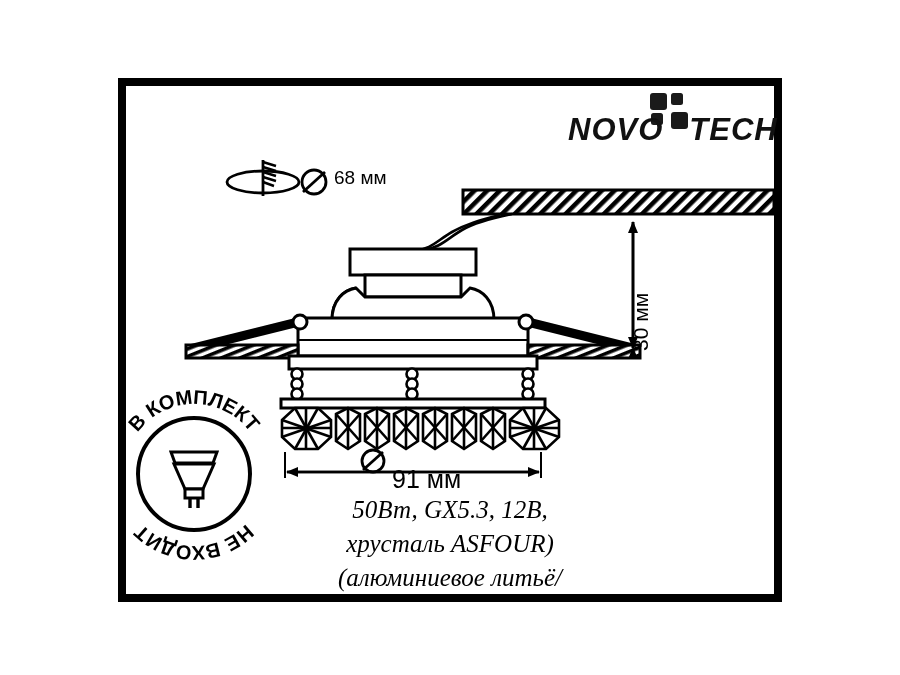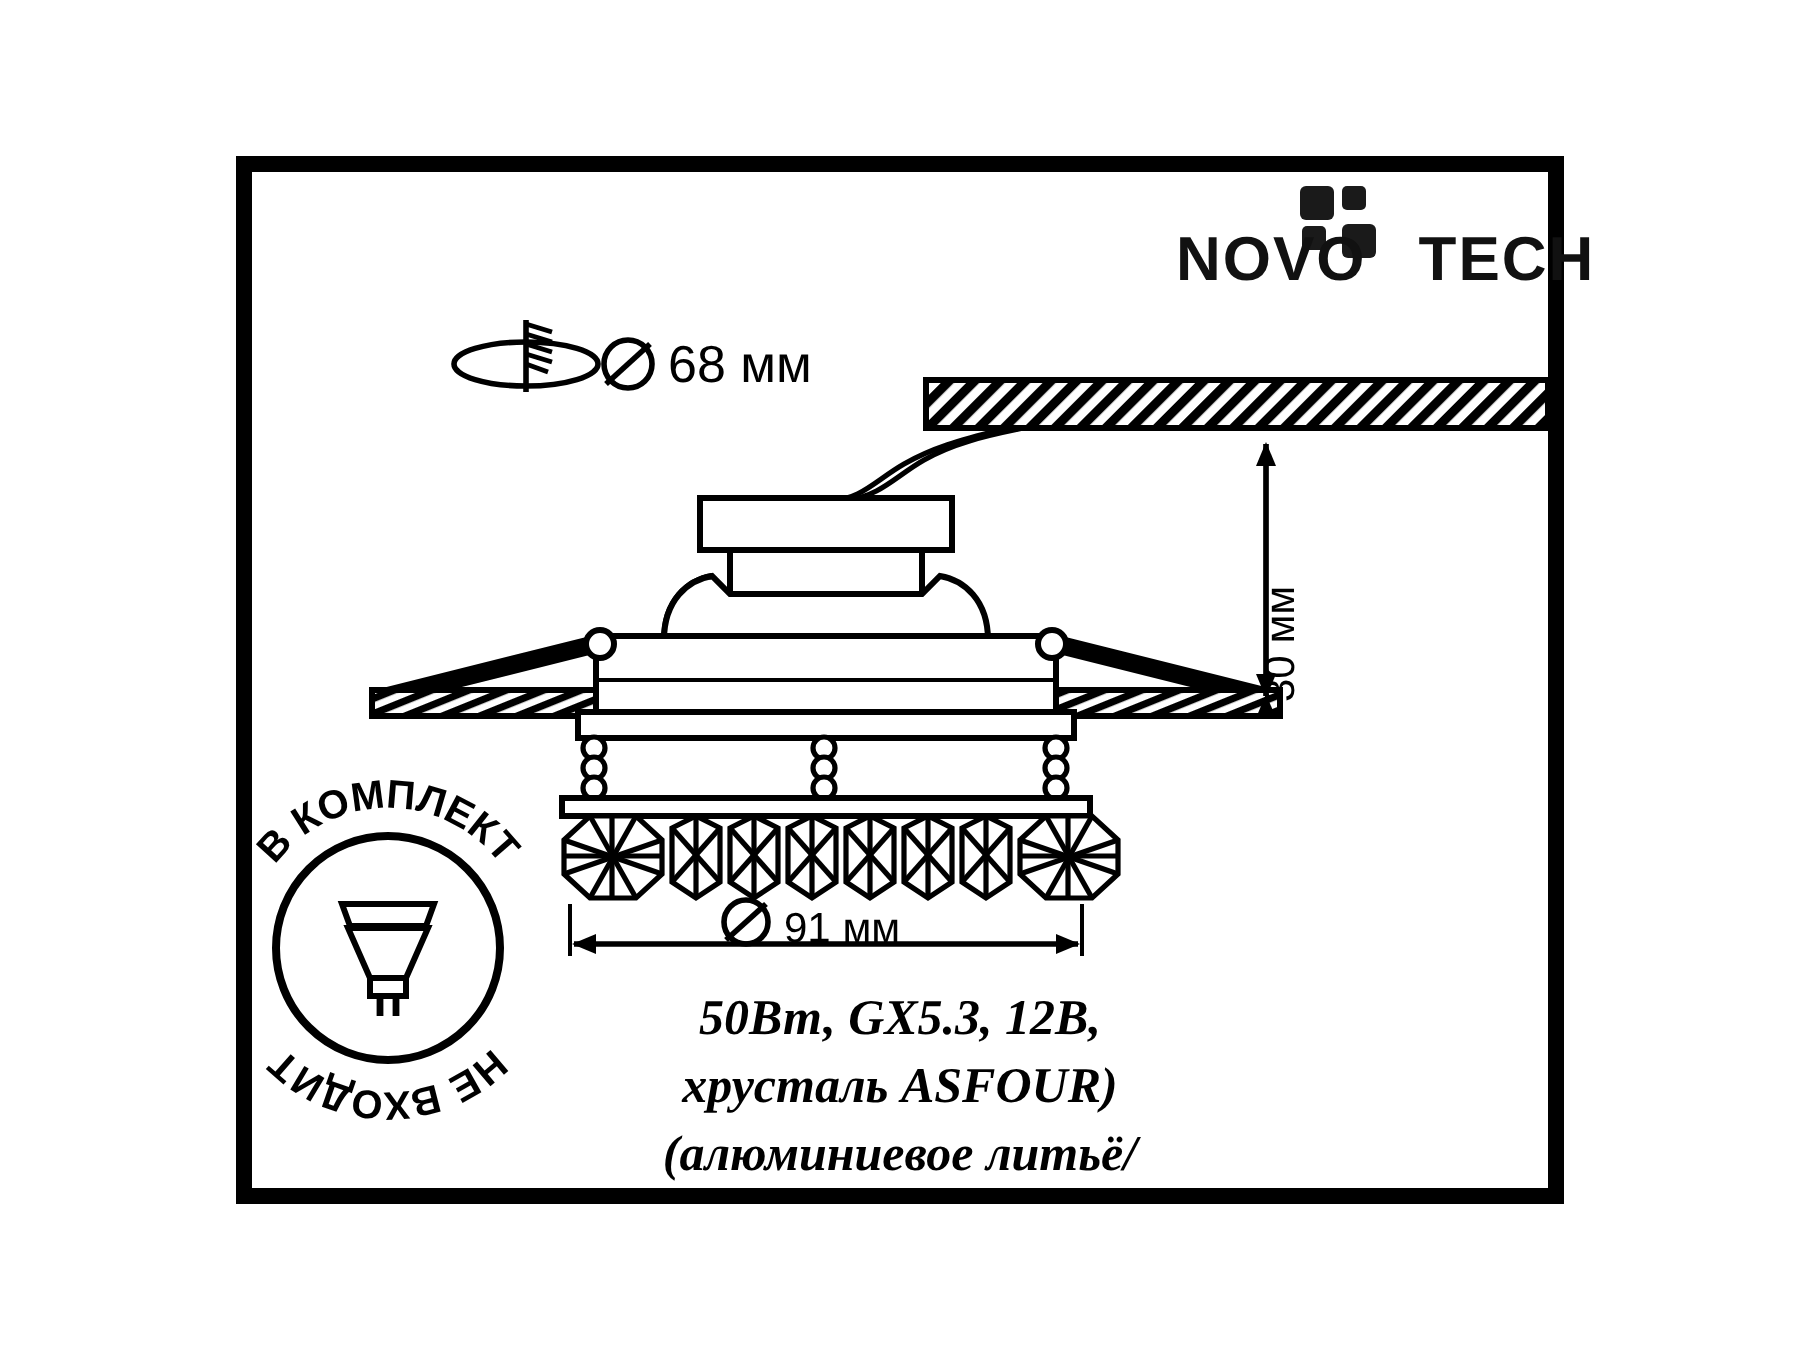--- a/index.html
+++ b/index.html
@@ -4,21 +4,21 @@
 <style>
   html,body{margin:0;padding:0;background:#ffffff;}
   body{width:900px;height:675px;font-family:"Liberation Sans",sans-serif;overflow:hidden;}
   #stage{position:relative;width:900px;height:675px;background:#ffffff;}
   #frame{position:absolute;left:118px;top:78px;width:664px;height:524px;border:8px solid #000;box-sizing:border-box;background:#fff;}
   svg{display:block;}
   .vecwrap{position:absolute;left:0;top:0;width:900px;height:675px;pointer-events:none;}
   .brandtxt{position:absolute;font-family:"Liberation Sans",sans-serif;font-weight:700;letter-spacing:1px;color:#111;}
   .dimtxt{position:absolute;font-family:"Liberation Sans",sans-serif;font-weight:400;color:#000;}
   .spec{position:absolute;left:118px;top:493px;width:664px;text-align:center;
-        font-family:"Liberation Serif",serif;font-weight:700;font-style:italic;
+        font-family:"Liberation Serif",serif;font-weight:400;font-style:italic;
         font-size:25px;line-height:34px;color:#000;}
   .vert30{position:absolute;left:603px;top:243px;width:34px;height:110px;}
   .vert30 span{display:block;transform:rotate(-90deg);transform-origin:left top;
         position:absolute;left:26px;top:108px;white-space:nowrap;font-size:21px;
         font-family:"Liberation Sans",sans-serif;color:#000;}
 </style>
 </head>
 <body>
 
 <div id="stage">
@@ -219,31 +219,31 @@
 
     <g fill="#1a1a1a">
       <rect x="650" y="93" width="17" height="17" rx="3"></rect>
       <rect x="671" y="93" width="12" height="12" rx="2.5"></rect>
       <rect x="671" y="112" width="17" height="17" rx="3"></rect>
       <rect x="651" y="113" width="12" height="12" rx="2.5"></rect>
     </g>
   </svg>
   </div>
 
-  <div class="brandtxt" style="left:588px;top:112px;font-size:31px;">
+  <div class="brandtxt" style="left:568px;top:112px;font-size:31px;font-style:italic;">
     <span>NOVO</span><span style="display:inline-block;width:26px;"></span><span>TECH</span>
   </div>
 
-  <div class="dimtxt" style="left:334px;top:167px;font-size:26px;">68 мм</div>
+  <div class="dimtxt" style="left:334px;top:167px;font-size:19px;">68 мм</div>
 
   <div class="vert30">
     <span>30 мм</span>
   </div>
 
-  <div class="dimtxt" style="left:392px;top:453px;font-size:21px;">91 мм</div>
+  <div class="dimtxt" style="left:392px;top:465px;font-size:25px;">91 мм</div>
 
   <div class="spec">
     <div>50Вт, GX5.3, 12В,</div>
     <div>хрусталь ASFOUR)</div>
     <div>(алюминиевое литьё/</div>
   </div>
 
 </div>
 
 </body></html>

